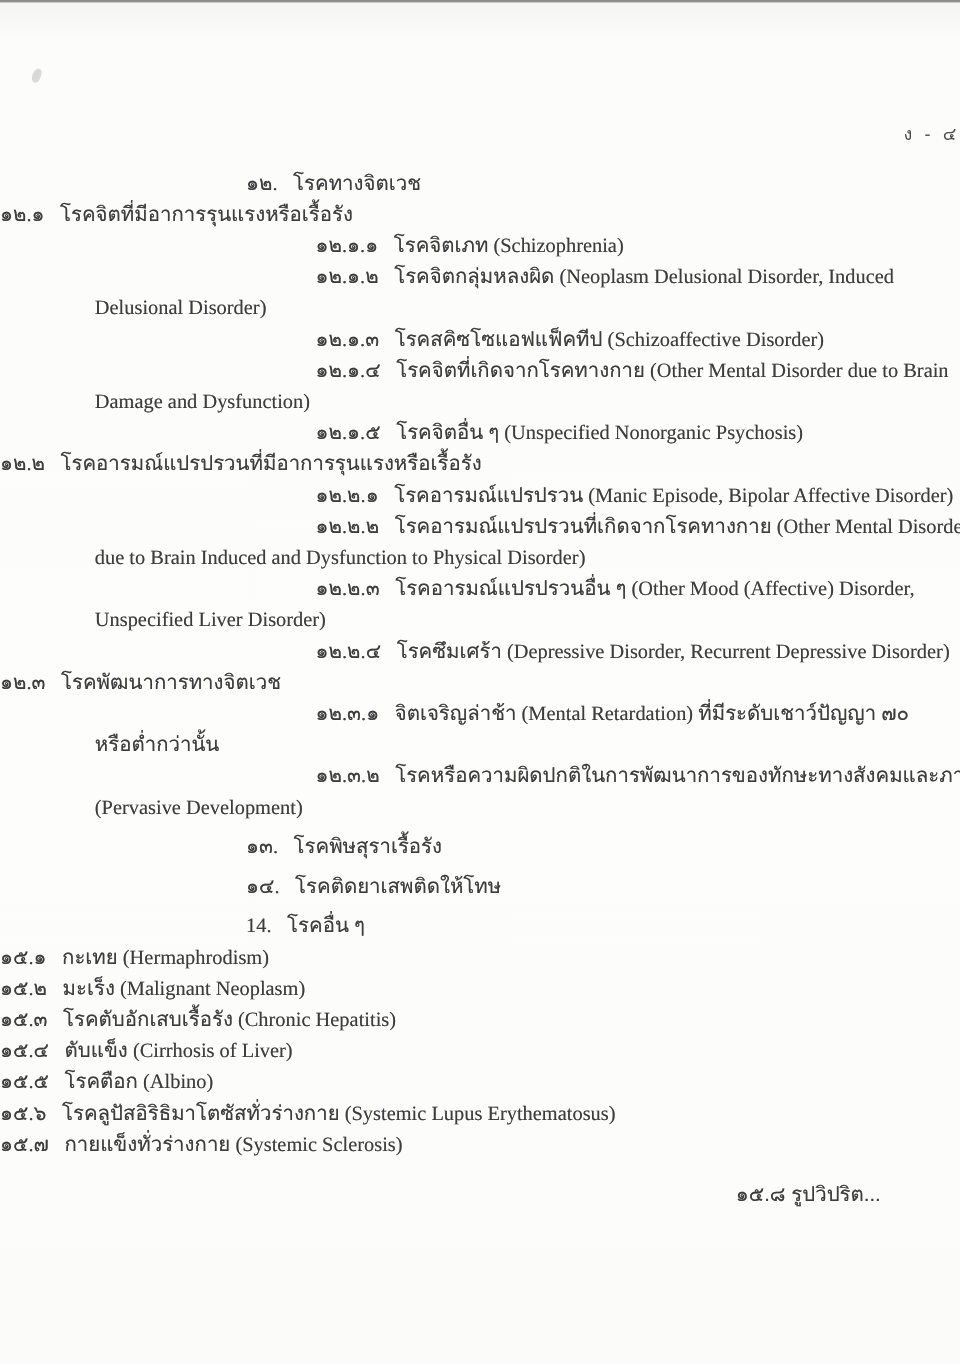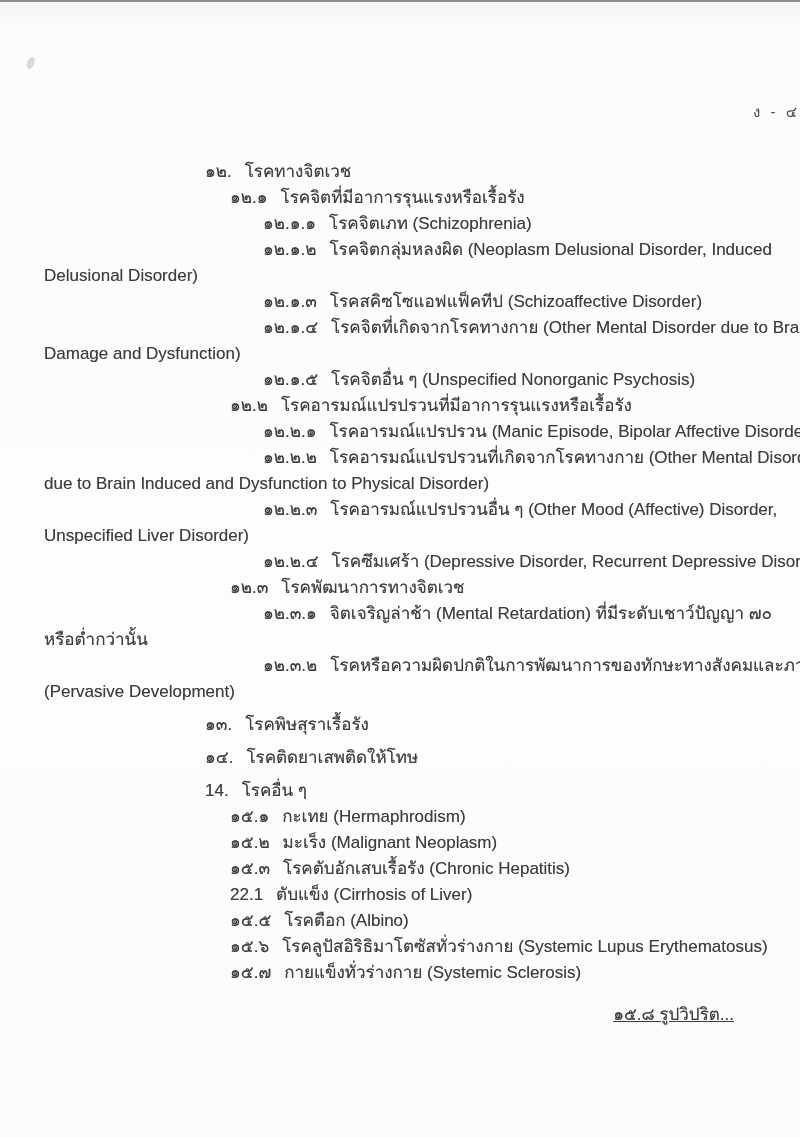--- a/index.html
+++ b/index.html
@@ -30,42 +30,42 @@
     transform: rotate(18deg);
   }
   .page-number {
     margin-top: 100px;
     text-align: right;
     font-size: 15px;
     letter-spacing: 3px;
     color: #4a4a4a;
   }
   .doc-lines {
-    margin-top: 35px;
+    margin-top: 16px;
+    font-family: Liberation Serif, serif;
   }
   .line {
     line-height: 26px;
     font-size: 17px;
     white-space: nowrap;
     text-shadow: 0 0 0.5px rgba(70,70,70,0.55);
   }
   .line .num { margin-right: 13px; }
-  .line.margin { padding-left: 44px; }
+  .line.margin { padding-left: 79px; }
   .line.l1 { padding-left: 205px; }
-  .line.l2 { padding-left: 230px; }
+  .line.l2 { }
   .line.l3 { padding-left: 263px; }
   .line.gap { margin-top: 7px; }
   .continued-marker {
     margin-top: 14px;
     text-align: right;
     padding-right: 66px;
     font-size: 17px;
     color: #3d3d3d;
     text-shadow: 0 0 0.5px rgba(70,70,70,0.55);
-    text-decoration: underline;
   }
 </style>
 </head>
 <body>
 
 <div class="scan-edge-top"></div>
 <div class="scan-artifact-1"></div>
 
 <div class="page-number">ง - ๔</div>
 
@@ -90,19 +90,19 @@
     <div class="line l3"><span class="num">๑๒.๓.๑</span><span class="txt">จิตเจริญล่าช้า (Mental Retardation) ที่มีระดับเชาว์ปัญญา ๗๐</span></div>
     <div class="line margin"><span class="txt">หรือต่ำกว่านั้น</span></div>
     <div class="line l3"><span class="num">๑๒.๓.๒</span><span class="txt">โรคหรือความผิดปกติในการพัฒนาการของทักษะทางสังคมและภาษา</span></div>
     <div class="line margin"><span class="txt">(Pervasive Development)</span></div>
     <div class="line l1 gap"><span class="num">๑๓.</span><span class="txt">โรคพิษสุราเรื้อรัง</span></div>
     <div class="line l1 gap"><span class="num">๑๔.</span><span class="txt">โรคติดยาเสพติดให้โทษ</span></div>
     <div class="line l1 gap"><span class="num">14.</span><span class="txt">โรคอื่น ๆ</span></div>
     <div class="line l2"><span class="num">๑๕.๑</span><span class="txt">กะเทย (Hermaphrodism)</span></div>
     <div class="line l2"><span class="num">๑๕.๒</span><span class="txt">มะเร็ง (Malignant Neoplasm)</span></div>
     <div class="line l2"><span class="num">๑๕.๓</span><span class="txt">โรคตับอักเสบเรื้อรัง (Chronic Hepatitis)</span></div>
-    <div class="line l2"><span class="num">22.1</span><span class="txt">ตับแข็ง (Cirrhosis of Liver)</span></div>
+    <div class="line l2"><span class="num">๑๕.๔</span><span class="txt">ตับแข็ง (Cirrhosis of Liver)</span></div>
     <div class="line l2"><span class="num">๑๕.๕</span><span class="txt">โรคตือก (Albino)</span></div>
     <div class="line l2"><span class="num">๑๕.๖</span><span class="txt">โรคลูปัสอิริธิมาโตซัสทั่วร่างกาย (Systemic Lupus Erythematosus)</span></div>
     <div class="line l2"><span class="num">๑๕.๗</span><span class="txt">กายแข็งทั่วร่างกาย (Systemic Sclerosis)</span></div>
   </div>
 
 <div class="continued-marker">๑๕.๘  รูปวิปริต...</div>
 
 </body></html>

